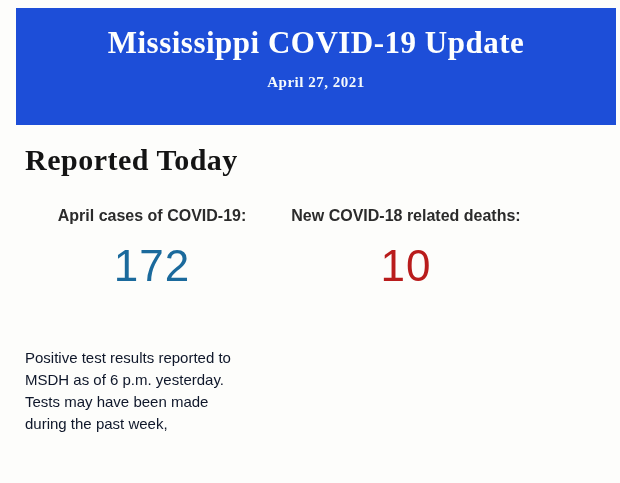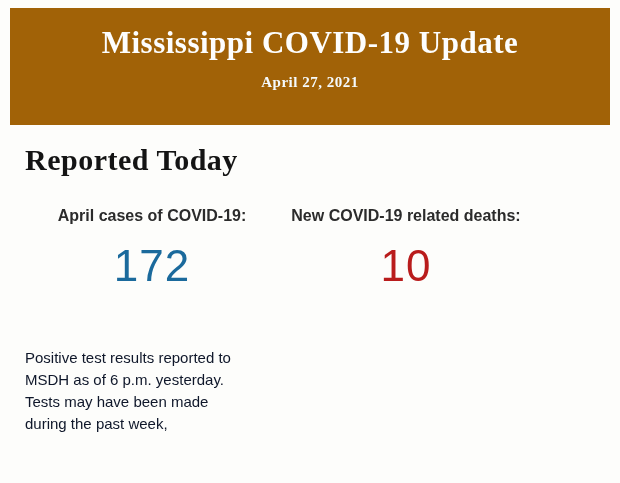--- a/index.html
+++ b/index.html
@@ -15,24 +15,24 @@
   }
   .page {
     width: 620px;
     height: 483px;
     position: relative;
   }
   
   .banner {
     position: absolute;
     top: 8px;
-    left: 10px;
+    left: 16px;
     width: 600px;
     height: 117px;
-    background: #a16207;
+    background: #1d4ed8;
     text-align: center;
     box-sizing: border-box;
   }
   .banner-title {
     margin: 0;
     padding-top: 16px;
     font-family: "Liberation Serif", serif;
     font-weight: bold;
     font-size: 31px;
     line-height: 38px;
@@ -119,21 +119,21 @@
   <div class="content">
 
     <h2 class="section-title">Reported Today</h2>
 
     <div class="stats-row">
       <div class="stat-col">
         <p class="stat-label">April cases of COVID-19:</p>
         <p class="stat-value blue">172</p>
       </div>
       <div class="stat-col">
-        <p class="stat-label">New COVID-19 related deaths:</p>
+        <p class="stat-label">New COVID-18 related deaths:</p>
         <p class="stat-value red">10</p>
       </div>
     </div>
 
     <div class="desc-row">
       <div class="desc-col left">
         <p class="desc-text">Positive test results reported to MSDH as of 6 p.m. yesterday. Tests may have been made during the past week,</p>
       </div>
     </div>
 

